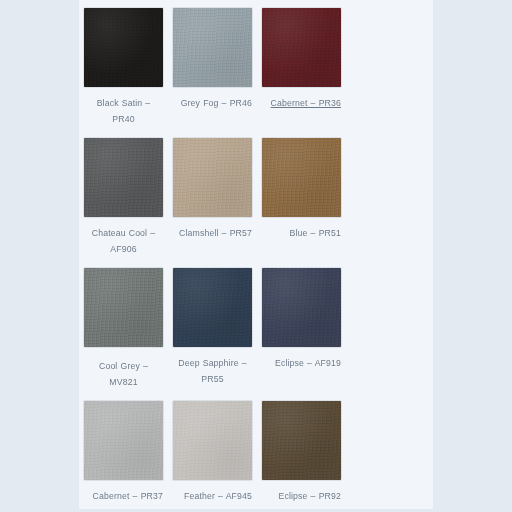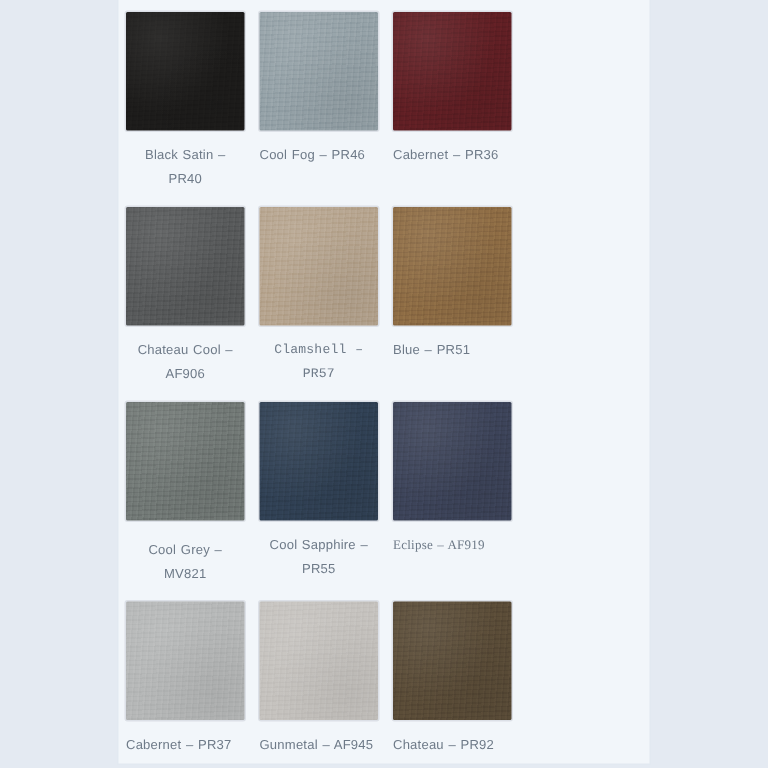--- a/index.html
+++ b/index.html
@@ -40,21 +40,21 @@
     box-sizing: border-box;
   }
 
   .swatch-cell {
     width: 89px;
     box-sizing: border-box;
     padding: 0 5px;
     margin-bottom: 11px;
     display: flex;
     flex-direction: column;
-    align-items: flex-start;
+    align-items: flex-end;
   }
 
   .swatch-chip {
     width: 79px;
     height: 79px;
     border-radius: 1px;
     position: relative;
     overflow: hidden;
     box-shadow: 0 0 0 1px rgba(120, 130, 145, 0.18);
   }
@@ -107,56 +107,56 @@
 <body style="background-color: rgb(228, 234, 242);">
 
 <div id="swatch-card" style="background-color: rgb(242, 246, 250);">
   <div id="swatch-grid">
       <div class="swatch-cell">
         <div class="swatch-chip" style="background-color: rgb(28, 27, 26);"></div>
         <div class="swatch-label" style="color: rgb(110, 122, 136);">Black Satin – PR40</div>
       </div>
       <div class="swatch-cell">
         <div class="swatch-chip" style="background-color: rgb(147, 160, 166);"></div>
-        <div class="swatch-label" style="color: rgb(110, 122, 136);">Cool Fog – PR46</div>
+        <div class="swatch-label" style="color: rgb(110, 122, 136);">Grey Fog – PR46</div>
       </div>
       <div class="swatch-cell">
         <div class="swatch-chip" style="background-color: rgb(94, 30, 35);"></div>
-        <div class="swatch-label" style="color: rgb(110, 122, 136);">Cabernet – PR36</div>
+        <div class="swatch-label" style="color: rgb(110, 122, 136); text-decoration: underline;">Cabernet – PR36</div>
       </div>
       <div class="swatch-cell">
         <div class="swatch-chip" style="background-color: rgb(86, 88, 89);"></div>
         <div class="swatch-label" style="color: rgb(110, 122, 136);">Chateau Cool – AF906</div>
       </div>
       <div class="swatch-cell">
         <div class="swatch-chip" style="background-color: rgb(181, 163, 141);"></div>
-        <div class="swatch-label" style="color: rgb(110, 122, 136); font-family: Liberation Mono, monospace;">Clamshell – PR57</div>
+        <div class="swatch-label" style="color: rgb(110, 122, 136);">Clamshell – PR57</div>
       </div>
       <div class="swatch-cell">
         <div class="swatch-chip" style="background-color: rgb(139, 106, 67);"></div>
         <div class="swatch-label" style="color: rgb(110, 122, 136);">Blue – PR51</div>
       </div>
       <div class="swatch-cell">
         <div class="swatch-chip" style="background-color: rgb(111, 118, 115);"></div>
         <div class="swatch-label" style="color: rgb(110, 122, 136); margin-top: 12px;">Cool Grey – MV821</div>
       </div>
       <div class="swatch-cell">
         <div class="swatch-chip" style="background-color: rgb(47, 63, 82);"></div>
-        <div class="swatch-label" style="color: rgb(110, 122, 136);">Cool Sapphire – PR55</div>
+        <div class="swatch-label" style="color: rgb(110, 122, 136);">Deep Sapphire – PR55</div>
       </div>
       <div class="swatch-cell">
         <div class="swatch-chip" style="background-color: rgb(59, 66, 87);"></div>
-        <div class="swatch-label" style="color: rgb(110, 122, 136); font-family: Liberation Serif, serif;">Eclipse – AF919</div>
+        <div class="swatch-label" style="color: rgb(110, 122, 136);">Eclipse – AF919</div>
       </div>
       <div class="swatch-cell">
         <div class="swatch-chip" style="background-color: rgb(180, 182, 182);"></div>
         <div class="swatch-label" style="color: rgb(110, 122, 136);">Cabernet – PR37</div>
       </div>
       <div class="swatch-cell">
         <div class="swatch-chip" style="background-color: rgb(196, 193, 189);"></div>
-        <div class="swatch-label" style="color: rgb(110, 122, 136);">Gunmetal – AF945</div>
+        <div class="swatch-label" style="color: rgb(110, 122, 136);">Feather – AF945</div>
       </div>
       <div class="swatch-cell">
         <div class="swatch-chip" style="background-color: rgb(88, 74, 54);"></div>
-        <div class="swatch-label" style="color: rgb(110, 122, 136);">Chateau – PR92</div>
+        <div class="swatch-label" style="color: rgb(110, 122, 136);">Eclipse – PR92</div>
       </div>
     </div>
 </div>
 
 </body></html>

